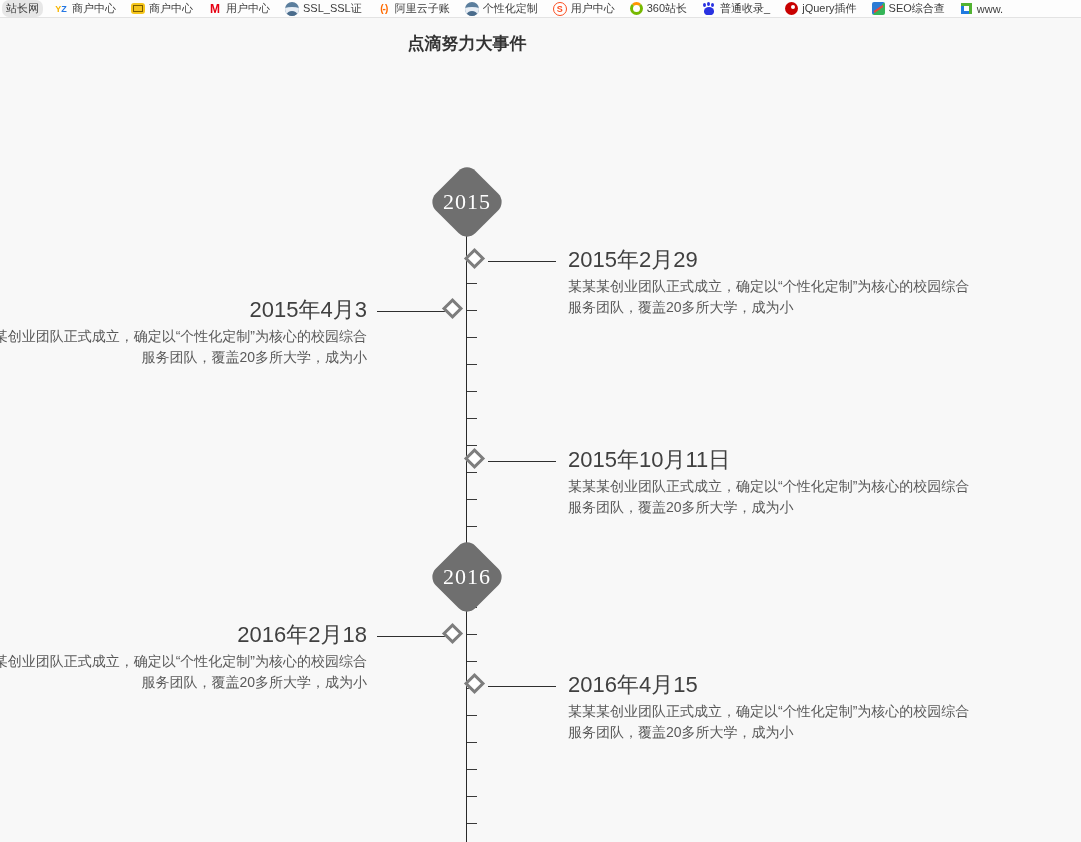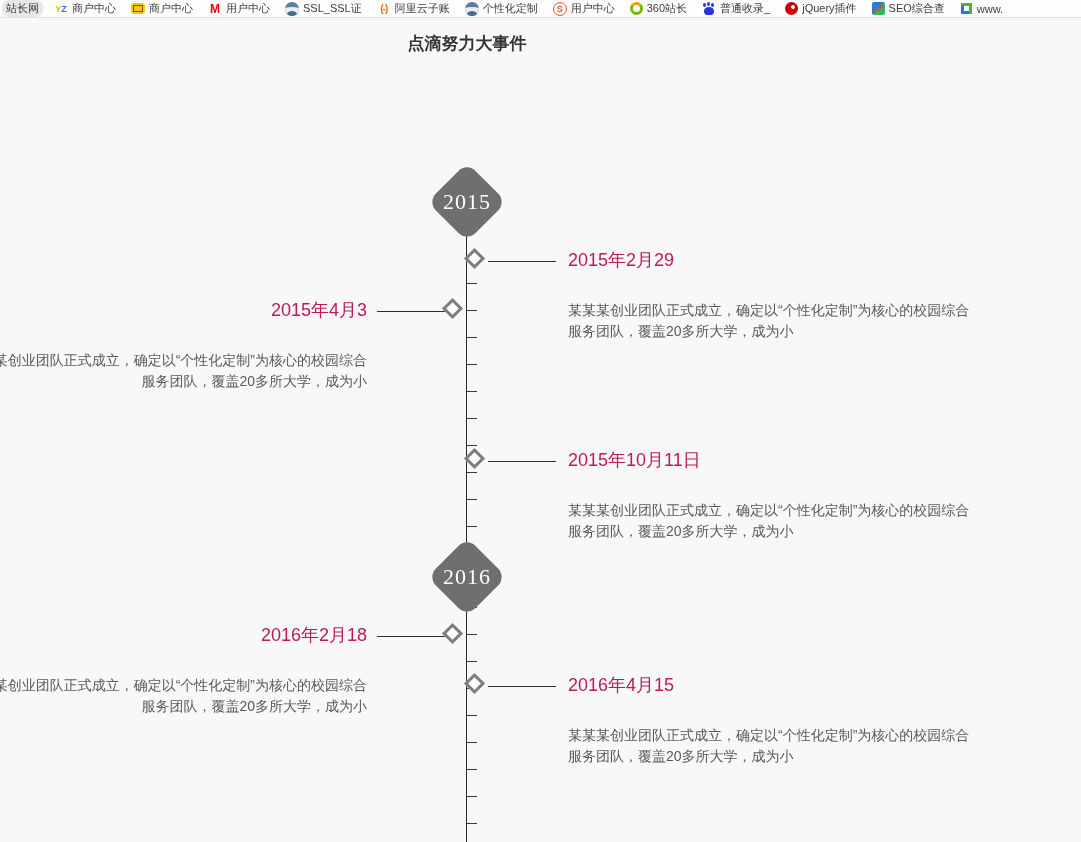--- a/index.html
+++ b/index.html
@@ -71,22 +71,22 @@
 
   .year-diamond { position:absolute; width:56px; height:56px; background:#6f6f6f;
     border-radius:12px; transform:rotate(45deg); z-index:3; }
   .year-diamond span { position:absolute; inset:0; display:flex; align-items:center;
     justify-content:center; transform:rotate(-45deg); color:#fff; font-size:22px;
     font-family:"Liberation Serif","DejaVu Serif",serif; letter-spacing:1px; }
 
   .ev-marker { position:absolute; width:15px; height:15px; background:#fff;
     border:3px solid #7d7d7d; transform:rotate(45deg); z-index:2; }
   .ev-connector { position:absolute; height:1px; background:#2f2f2f; }
-  .ev-date { position:absolute; font-size:18px; line-height:22px; color:#be185d; white-space:nowrap; }
-  .ev-text { position:absolute; width:415px; font-size:14px; line-height:21px; color:#595959;margin-top:24px; }
+  .ev-date { position:absolute; font-size:22px; line-height:22px; color:#404040; white-space:nowrap; }
+  .ev-text { position:absolute; width:415px; font-size:14px; line-height:21px; color:#595959; }
   .ev-date.left, .ev-text.left { text-align:right; }
 </style>
 </head>
 <body>
 
 <div class="bookmarks-bar" id="bookmarksBar">
     <div class="bookmark highlighted">
       <span>站长网</span>
     </div>
     <div class="bookmark">

